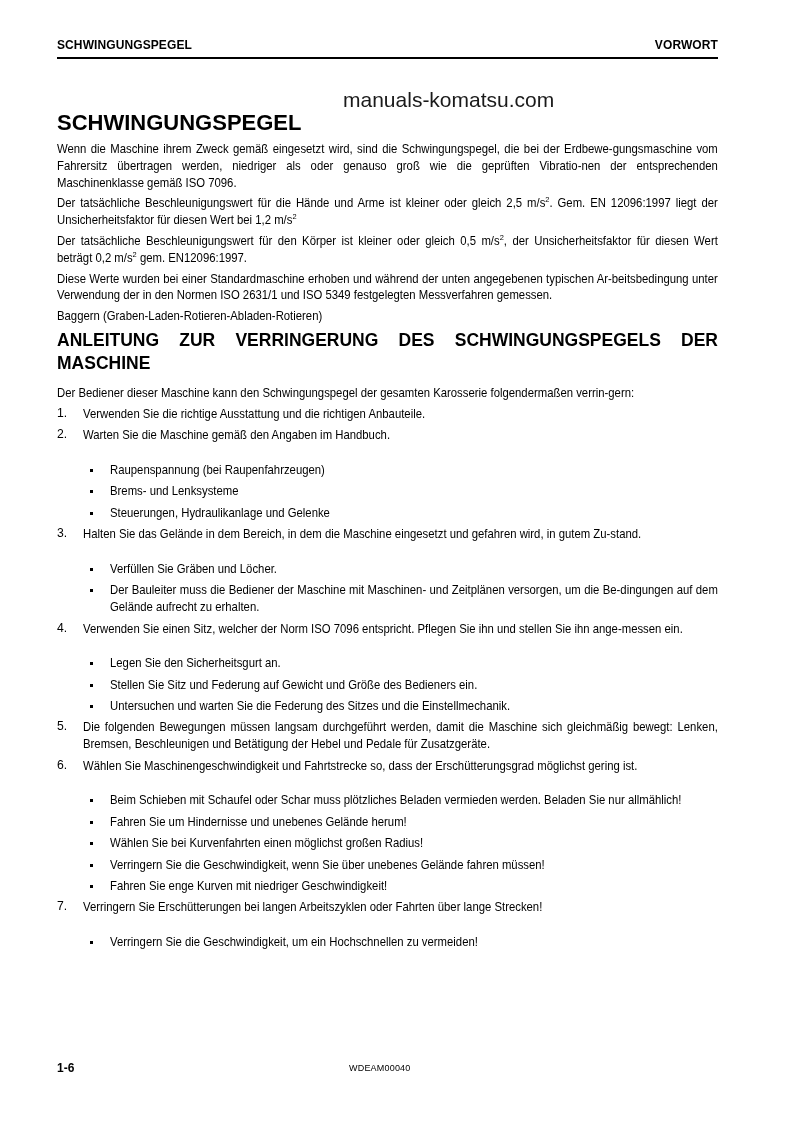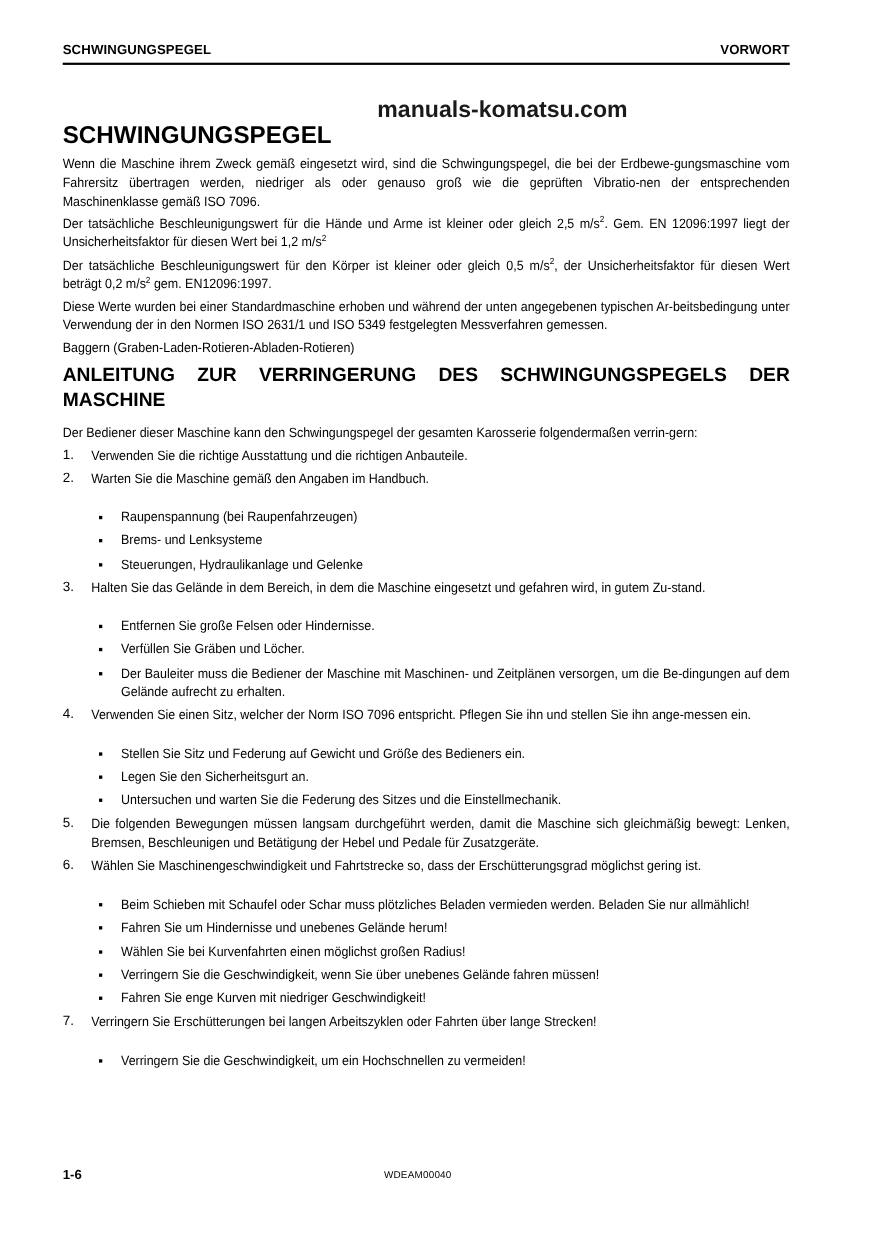--- a/index.html
+++ b/index.html
@@ -34,21 +34,20 @@
     width: 661px;
     height: 2px;
     background: #000000;
   }
   .watermark {
     position: absolute;
     left: 286px; top: 88px;
     font-size: 21px;
     color: #1a1a1a;
     white-space: nowrap;
-    font-weight: bold;
   }
   .content {
     position: absolute;
     left: 0; top: 109px;
     width: 661px;
   }
   h1.page-title {
     font-size: 22px;
     font-weight: bold;
     line-height: 28px;
@@ -172,43 +171,39 @@
               <span class="text">Steuerungen, Hydraulikanlage und Gelenke</span>
             </div>
           </div>
         </div>
         <div class="item">
           <span class="num">3.</span>
           <span class="text">Halten Sie das Gelände in dem Bereich, in dem die Maschine eingesetzt und gefahren wird, in gutem Zu-stand.</span>
           <div class="subs">
             <div class="sub">
               <span class="bullet"></span>
-              <span class="text">Entfernen Sie große Felsen oder Hindernisse.</span>
-            </div>
-            <div class="sub">
-              <span class="bullet"></span>
               <span class="text">Verfüllen Sie Gräben und Löcher.</span>
             </div>
             <div class="sub">
               <span class="bullet"></span>
               <span class="text">Der Bauleiter muss die Bediener der Maschine mit Maschinen- und Zeitplänen versorgen, um die Be-dingungen auf dem Gelände aufrecht zu erhalten.</span>
             </div>
           </div>
         </div>
         <div class="item">
           <span class="num">4.</span>
           <span class="text">Verwenden Sie einen Sitz, welcher der Norm ISO 7096 entspricht. Pflegen Sie ihn und stellen Sie ihn ange-messen ein.</span>
           <div class="subs">
             <div class="sub">
               <span class="bullet"></span>
+              <span class="text">Legen Sie den Sicherheitsgurt an.</span>
+            </div>
+            <div class="sub">
+              <span class="bullet"></span>
               <span class="text">Stellen Sie Sitz und Federung auf Gewicht und Größe des Bedieners ein.</span>
-            </div>
-            <div class="sub">
-              <span class="bullet"></span>
-              <span class="text">Legen Sie den Sicherheitsgurt an.</span>
             </div>
             <div class="sub">
               <span class="bullet"></span>
               <span class="text">Untersuchen und warten Sie die Federung des Sitzes und die Einstellmechanik.</span>
             </div>
           </div>
         </div>
         <div class="item">
           <span class="num">5.</span>
           <span class="text">Die folgenden Bewegungen müssen langsam durchgeführt werden, damit die Maschine sich gleichmäßig bewegt: Lenken, Bremsen, Beschleunigen und Betätigung der Hebel und Pedale für Zusatzgeräte.</span>

